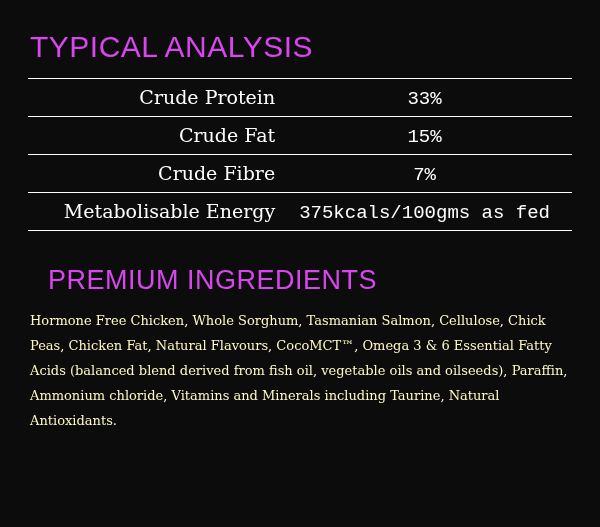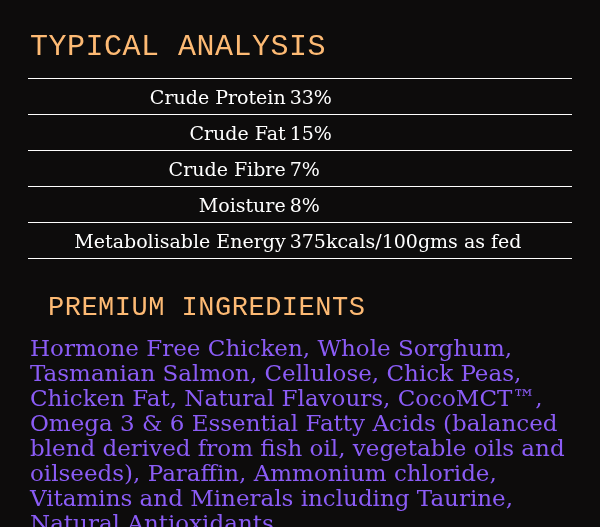--- a/index.html
+++ b/index.html
@@ -15,24 +15,24 @@
     overflow: hidden;
   }
   .page {
     width: 600px;
     height: 527px;
     box-sizing: border-box;
     padding: 30px 28px 0 28px;
     position: relative;
   }
   .section-title {
-    font-family: Liberation Mono, monospace;
+    font-family: Liberation Sans, sans-serif;
     font-weight: 400;
     letter-spacing: 0.5px;
-    color: #fdba74;
+    color: #d946ef;
   }
   #analysis-title {
     font-size: 30px;
     line-height: 34px;
     margin: 0 0 14px 2px;
   }
   #ingredients-title {
     font-size: 27px;
     line-height: 31px;
     margin: 0 0 12px 20px;
@@ -54,32 +54,33 @@
     font-size: 19px;
     line-height: 24px;
     font-family: "DejaVu Serif", serif;
     vertical-align: baseline;
   }
   .analysis-table td.label {
     text-align: right;
     white-space: nowrap;
   }
   .analysis-table td.value {
-    text-align: left;
+    text-align: center;
     white-space: nowrap;
+    font-family: Liberation Mono, monospace;
   }
   .spacer {
     height: 28px;
   }
   .ingredients-body {
     font-family: "DejaVu Serif", serif;
-    font-size: 23px;
+    font-size: 13px;
     line-height: 25px;
     margin: 0 2px;
-    color: #8b5cf6;
+    color: #fef9c3;
     max-width: 545px;
   }
 </style>
 </head>
 <body>
 
 <div class="page">
 
   <h1 class="section-title" id="analysis-title">TYPICAL ANALYSIS</h1>
 
@@ -91,24 +92,20 @@
       </tr>
       <tr>
         <td class="label">Crude Fat</td>
         <td class="value">15%</td>
       </tr>
       <tr>
         <td class="label">Crude Fibre</td>
         <td class="value">7%</td>
       </tr>
       <tr>
-        <td class="label">Moisture</td>
-        <td class="value">8%</td>
-      </tr>
-      <tr>
         <td class="label">Metabolisable Energy</td>
         <td class="value">375kcals/100gms as fed</td>
       </tr>
     </tbody>
   </table>
 
   <div class="spacer"></div>
 
   <h2 class="section-title" id="ingredients-title">PREMIUM INGREDIENTS</h2>
 

